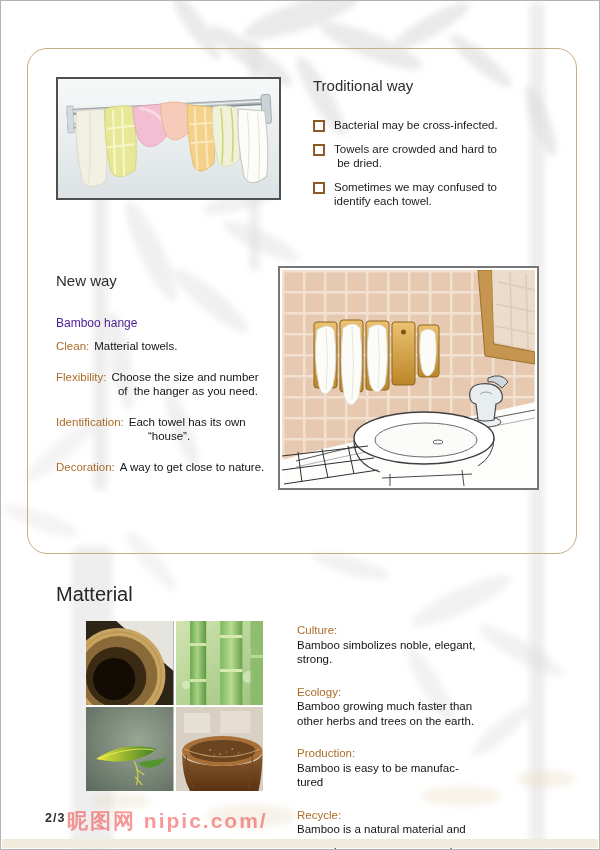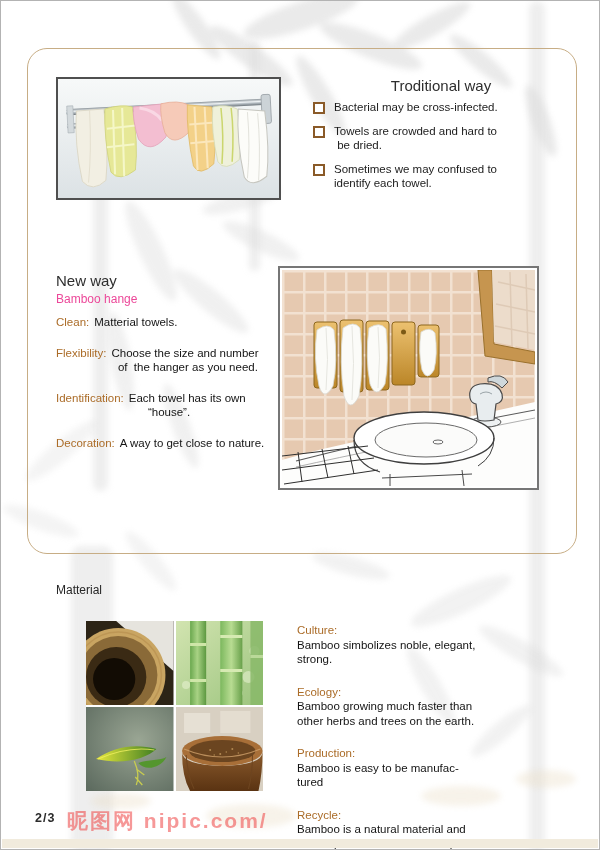--- a/index.html
+++ b/index.html
@@ -13,47 +13,47 @@
                border:1px solid #c7ad85;border-radius:20px;}
 
   .photo{position:absolute;background:#eef1f2;}
   .towel-photo{left:55px;top:76px;width:221px;height:119px;border:2px solid #4f4f4f;}
   .bath-photo{left:277px;top:265px;width:261px;height:224px;border:2px solid #767676;
               padding:2px;background:#fff;box-sizing:border-box;}
   .photo svg{display:block;width:100%;height:100%;}
 
   .section-title{font-size:15px;color:#2e2e2e;}
   .trad{position:absolute;left:312px;top:76px;width:256px;}
-  .trad .section-title{margin:0 0 6px 0;font-weight:normal;text-align:center;}
+  .trad .section-title{margin:0 0 24px 0;font-weight:normal;}
   .trad-item{display:flex;align-items:flex-start;margin-bottom:9px;
              font-size:11.5px;line-height:14.5px;}
   .sq-bullet{flex:0 0 auto;width:8px;height:8px;border:2px solid #8a5a28;
              margin:2px 9px 0 0;background:#fff;}
   .btext{white-space:pre-wrap;}
 
   .newway{position:absolute;left:55px;top:270px;width:238px;}
   .newway .section-title{margin:0;font-weight:normal;line-height:20px;}
-  .subtitle{font-size:12px;color:#ec4899;line-height:16px;}
+  .subtitle{font-size:12px;color:#4c1d95;line-height:16px;margin-top:24px;}
   .features{margin-top:8px;}
   .feat{display:flex;align-items:flex-start;margin-bottom:16px;
         font-size:11.5px;line-height:14.5px;}
   .flabel{color:#ab6c28;white-space:nowrap;margin-right:5px;}
   .ftext{white-space:pre-wrap;color:#141414;}
 
-  .mat-title{position:absolute;left:55px;top:582px;font-size:12px;color:#262626;}
+  .mat-title{position:absolute;left:55px;top:582px;font-size:20px;color:#262626;}
   .grid{position:absolute;left:85px;top:620px;width:177px;height:170px;
         display:grid;grid-template-columns:1fr 1fr;grid-template-rows:1fr 1fr;
         gap:2px;background:#fff;}
   .cell{overflow:hidden;}
   .cell svg{display:block;width:100%;height:100%;}
 
   .matlist{position:absolute;left:296px;top:622px;width:278px;}
   .matlist .feat{margin-bottom:18px;flex-direction:column;}
 
-  .pagenum{position:absolute;left:34px;top:810px;font-size:12.5px;font-weight:bold;
+  .pagenum{position:absolute;left:44px;top:810px;font-size:12.5px;font-weight:bold;
            color:#2b2b2b;letter-spacing:1px;}
   .wm-text{position:absolute;left:66px;top:806px;font-size:21px;font-weight:bold;
            color:#ef4444;opacity:.55;letter-spacing:2px;}
 </style>
 </head>
 <body>
 
 <div class="page">
 
   <svg class="bgart" viewBox="0 0 600 850">

